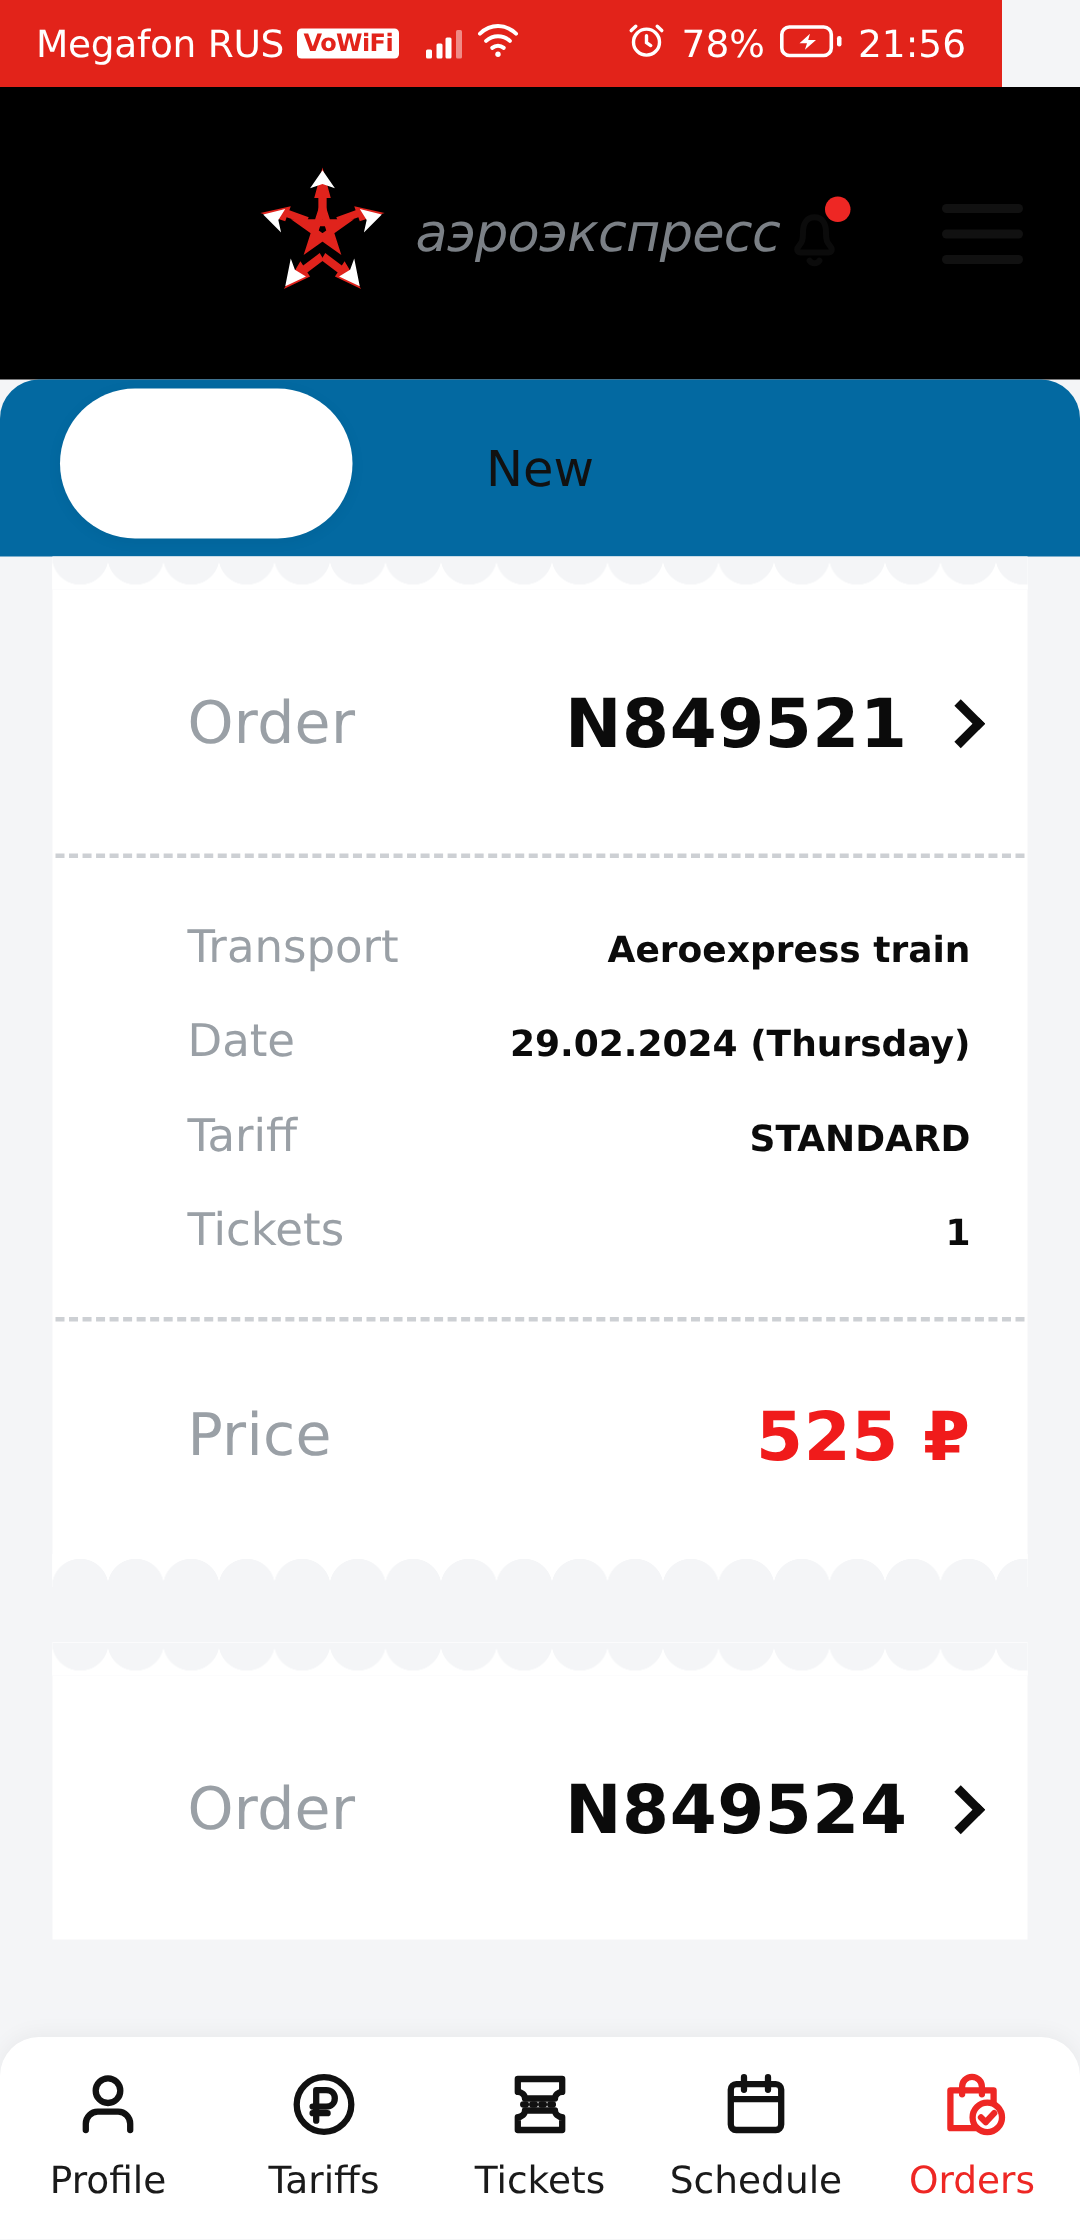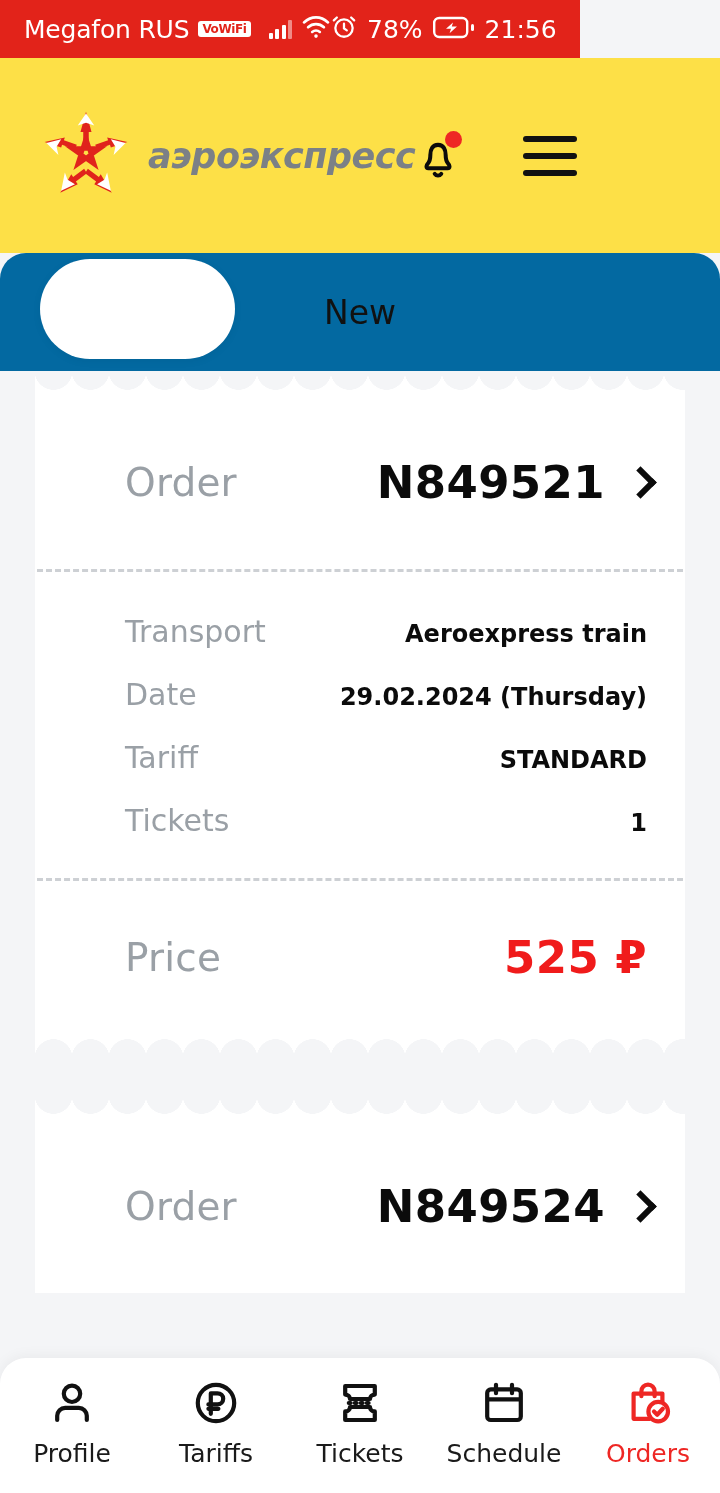--- a/index.html
+++ b/index.html
@@ -5,46 +5,46 @@
   * { margin:0; padding:0; box-sizing:border-box; }
   html, body {
     width:720px; height:1493px;
     font-family:"DejaVu Sans", sans-serif;
     background:#f4f5f7; overflow:hidden;
   }
   #app { position:relative; width:720px; height:1493px; background:#f4f5f7; }
 
   
   .statusbar {
-    position:absolute; top:0; left:0; width:580px; height:58px;
+    position:absolute; top:0; left:0; width:668px; height:58px;
     background:#e2231a; color:#ffffff;
     display:flex; align-items:center; justify-content:space-between;
     padding:0 24px;
   }
   .sb-left { display:flex; align-items:center; gap:9px; }
   .sb-carrier { font-size:25px; letter-spacing:-0.2px; white-space:nowrap; }
   .vowifi-badge {
-    background:#ffffff; color:#e2231a; font-size:12px; font-weight:bold;
+    background:#ffffff; color:#e2231a; font-size:16px; font-weight:bold;
     padding:2px 4px; border-radius:3px; letter-spacing:-0.4px; line-height:1.05;
   }
   .sb-sig { display:flex; align-items:flex-end; gap:2.5px; height:20px; margin-left:9px; }
   .sb-sig i { display:block; width:4px; background:#ffffff; border-radius:1px; }
   .sb-sig i:nth-child(1){height:6px}
   .sb-sig i:nth-child(2){height:10px}
   .sb-sig i:nth-child(3){height:14px}
   .sb-sig i:nth-child(4){height:19px; background:#f08b86;}
   .sb-right { display:flex; align-items:center; gap:10px; }
   .sb-batt-pct { font-size:25px; }
   .sb-time { font-size:25px; margin-left:0; }
 
   
   .header {
     position:absolute; top:58px; left:0; width:720px; height:195px;
-    background:#fde047; display:flex; align-items:center;
-    justify-content:flex-start; padding:0 38px 0 40px;font-weight:bold;
+    background:#000000; display:flex; align-items:center;
+    justify-content:flex-end; padding:0 38px 0 40px;
   }
   .brand { display:flex; align-items:center; gap:16px; }
   .brand-word {
     font-family:"DejaVu Sans", sans-serif;
     font-style:italic; font-size:35px; color:#7b8086; letter-spacing:-0.5px;
   }
   .header-actions { display:flex; align-items:center; gap:62px; }
   .bell-wrap { position:relative; width:46px; height:50px; }
   .bell-dot {
     position:absolute; top:0px; right:-1px; width:17px; height:17px;

